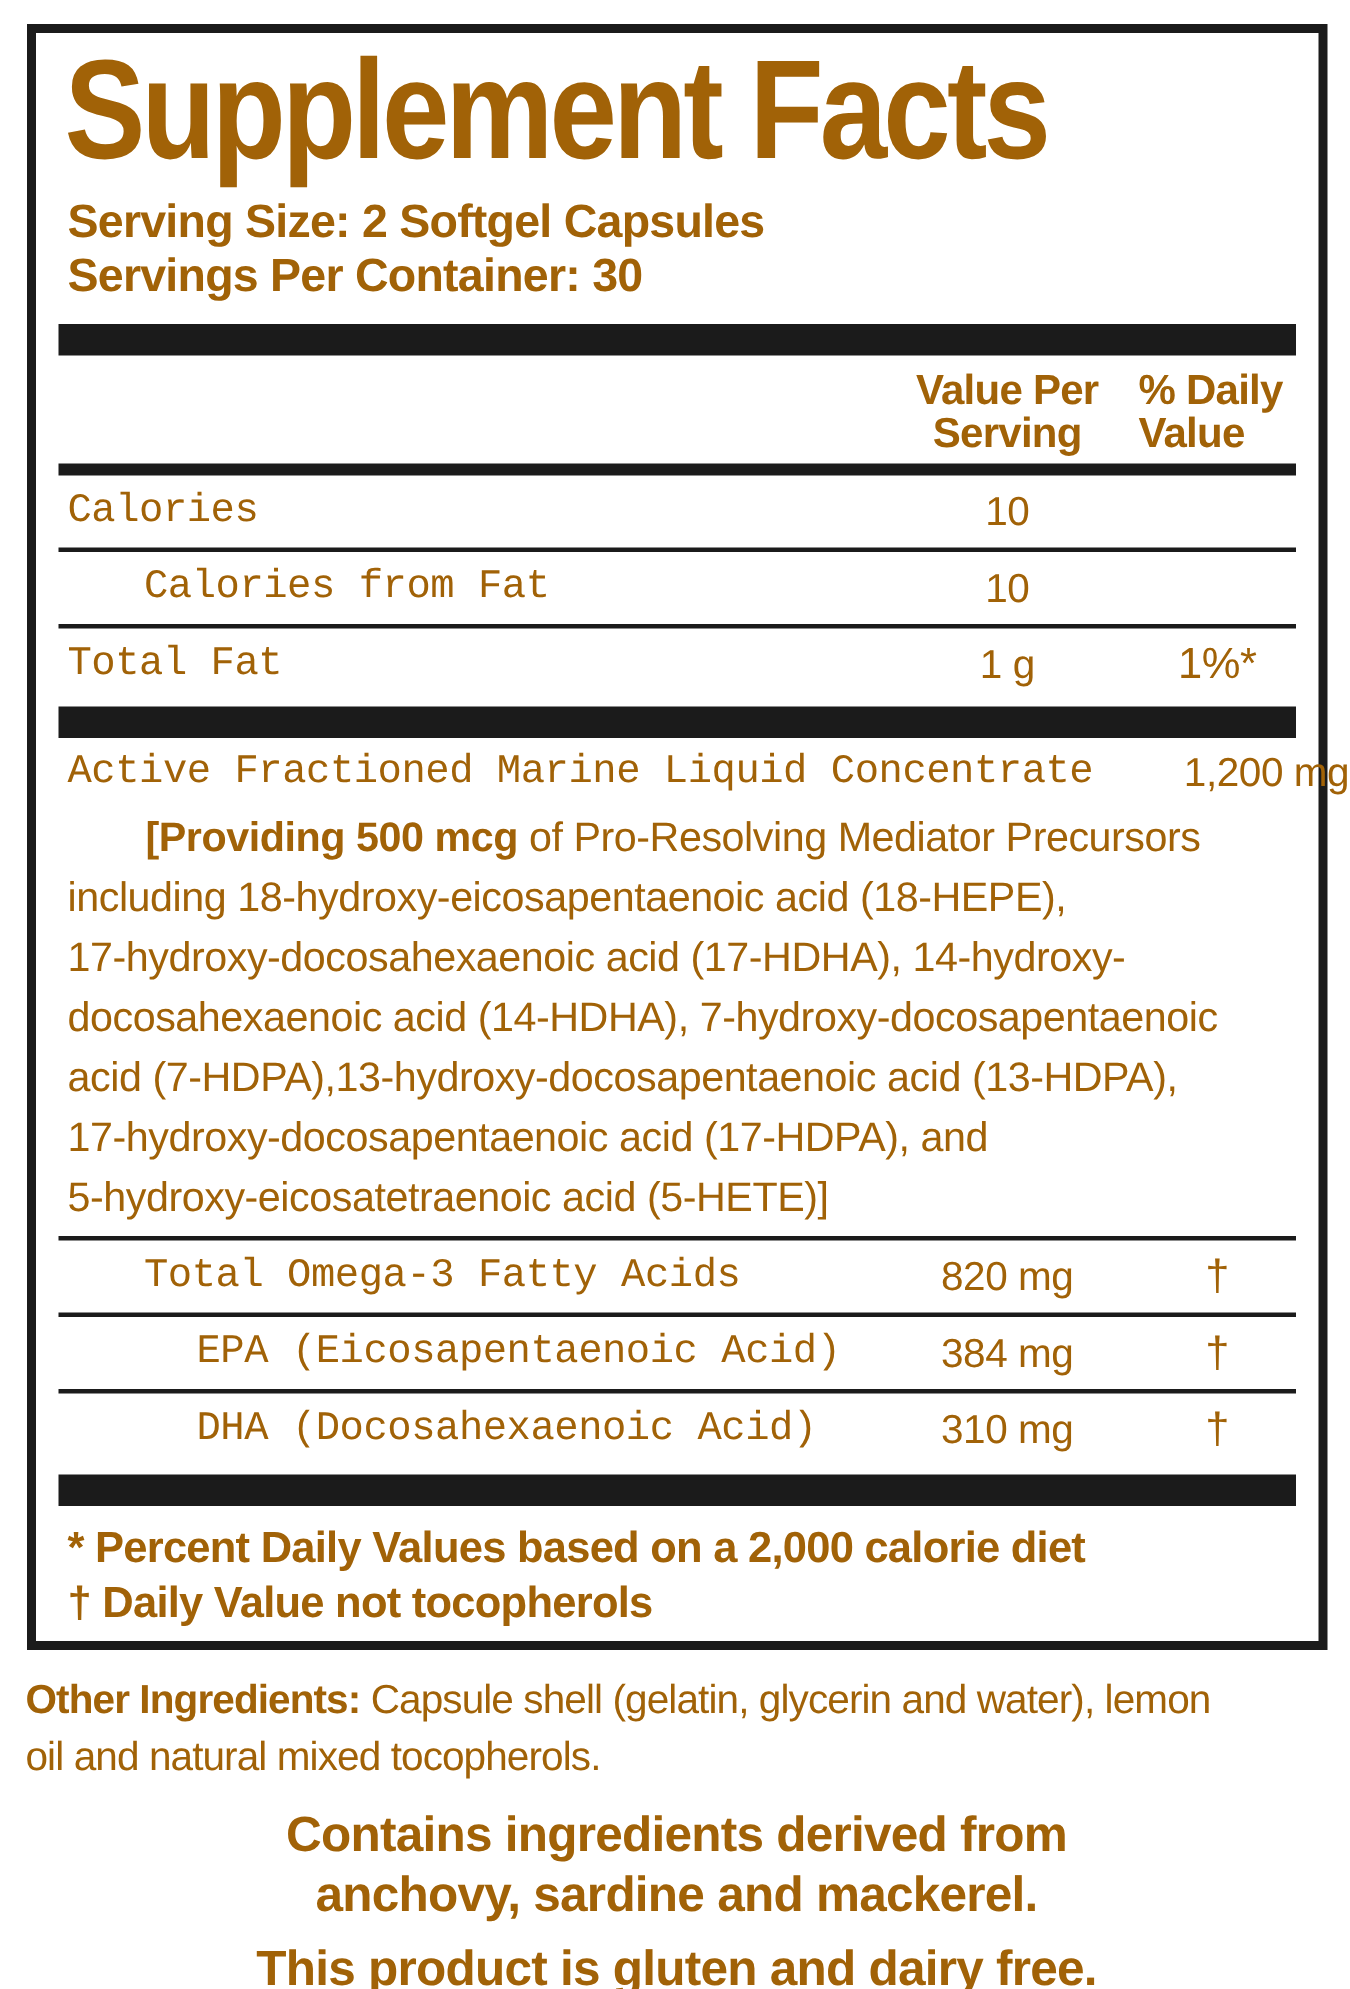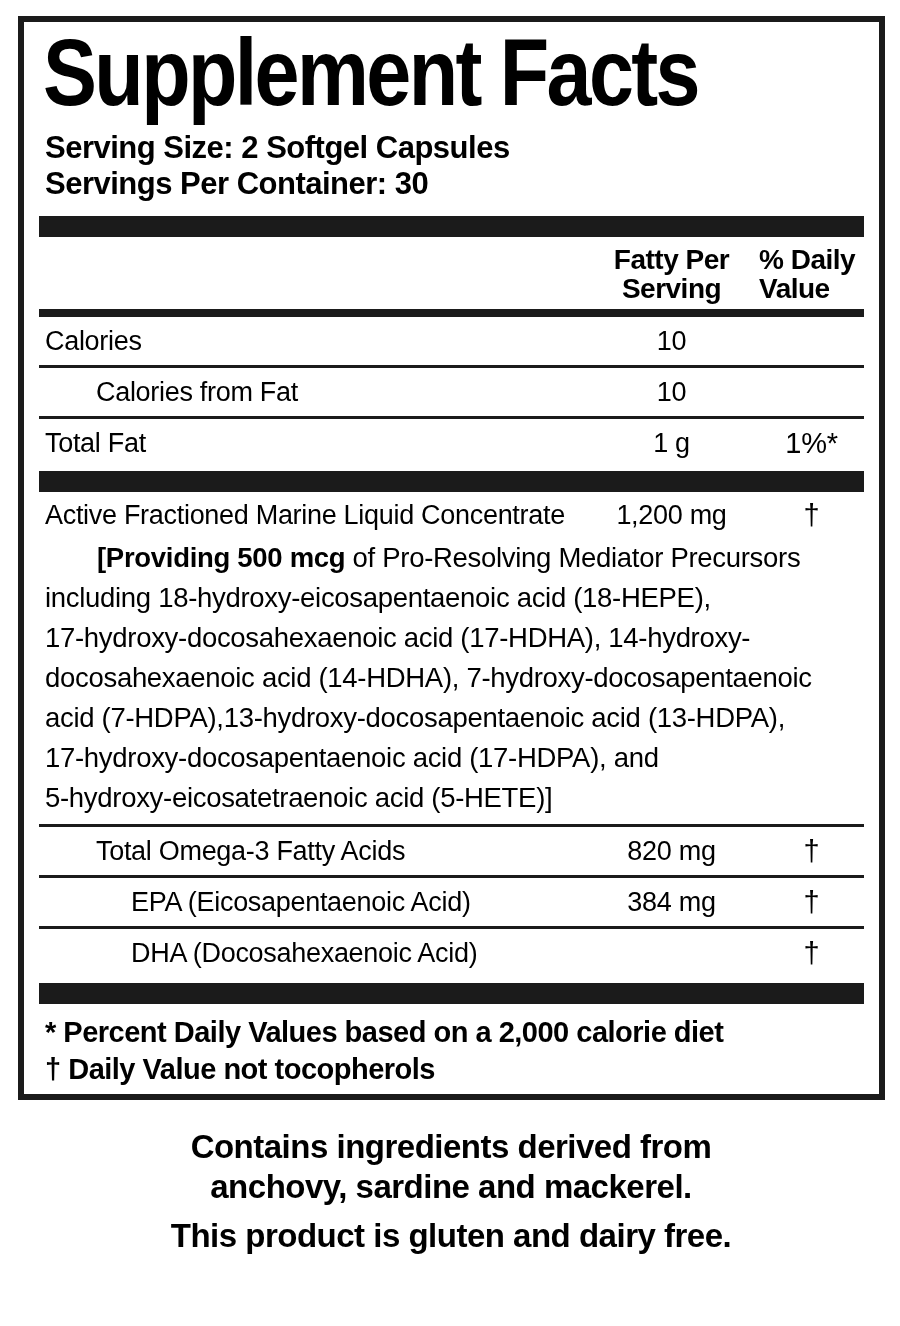--- a/index.html
+++ b/index.html
@@ -2,21 +2,21 @@
 <html><head>
 <meta charset="utf-8">
 <style>
   html,body{margin:0;padding:0;background:#ffffff;}
   .page{
     position:relative;
     width:900px;height:1326px;
     background:#ffffff;
     overflow:hidden;
     font-family:"Liberation Sans", sans-serif;
-    color:#000000;
+    color:#a16207;
     -webkit-font-smoothing:antialiased;
   }
   .facts-box{
     position:absolute;
     left:18px;top:16px;
     width:867px;height:1084px;
     box-sizing:border-box;
     border:6px solid #1b1b1b;
     padding:0 15px;
     background:#fff;
@@ -45,22 +45,22 @@
   .header-rule{height:8px;background:#1b1b1b;margin-top:6px;}
   .header-row{display:flex;margin-top:8px;align-items:flex-end;}
   .header-spacer{flex:1;}
   .col-amt-head{width:175px;flex:none;text-align:center;}
   .col-dv-head{width:105px;flex:none;}
   .head-line{
     display:block;font-size:28px;font-weight:bold;line-height:29px;
     letter-spacing:-0.5px;white-space:nowrap;
   }
   .row{display:flex;align-items:center;height:48px;font-size:27px;letter-spacing:-0.3px;}
-  .row-tall{height:46px;}
-  .cell-name{flex:1;padding-left:6px;white-space:nowrap;overflow:visible;}
+  .row-tall{height:46px;gap:28px;}
+  .cell-name{flex:1;padding-left:6px;white-space:nowrap;overflow:visible;font-family:Liberation Mono, monospace;}
   .ind-1{padding-left:57px;}
   .ind-2{padding-left:92px;}
   .cell-amt{width:175px;flex:none;text-align:center;white-space:nowrap;}
   .cell-dv{width:105px;flex:none;text-align:center;white-space:nowrap;font-size:29px;}
   .desc{font-size:27.5px;letter-spacing:-0.3px;}
   .desc-line{line-height:40px;white-space:nowrap;padding-left:6px;}
   .desc-first{padding-left:58px;}
   .desc .b{font-weight:bold;}
   .footnotes{margin-top:10px;padding-left:6px;}
   .footnote{
@@ -92,21 +92,21 @@
     <div class="serving-block">
       <div class="serving-line">Serving Size: 2 Softgel Capsules</div>
       <div class="serving-line">Servings Per Container: 30</div>
     </div>
 
     <div class="bar bar-1"></div>
 
     <div class="header-row">
       <div class="header-spacer"></div>
       <div class="col-amt-head">
-        <span class="head-line">Fatty Per</span>
+        <span class="head-line">Value Per</span>
         <span class="head-line">Serving</span>
       </div>
       <div class="col-dv-head">
         <span class="head-line">% Daily</span>
         <span class="head-line">Value</span>
       </div>
     </div>
 
     <div class="header-rule"></div>
 
@@ -161,34 +161,41 @@
 
     <div class="row">
       <div class="cell-name ind-2">EPA (Eicosapentaenoic Acid)</div>
       <div class="cell-amt">384 mg</div>
       <div class="cell-dv">†</div>
     </div>
     <div class="rule"></div>
 
     <div class="row">
       <div class="cell-name ind-2">DHA (Docosahexaenoic Acid)</div>
+      <div class="cell-amt">310 mg</div>
       <div class="cell-dv">†</div>
     </div>
 
     <div class="bar bar-3"></div>
 
     <div class="footnotes">
       <div class="footnote">* Percent Daily Values based on a 2,000 calorie diet</div>
       <div class="footnote">† Daily Value not tocopherols</div>
     </div>
 
   </div>
 
   <div class="below">
 
+    <div class="other">
+      <div class="other-line">
+        <span class="b">Other Ingredients:</span><span> Capsule shell (gelatin, glycerin and water), lemon</span>
+      </div>
+      <div class="other-line">oil and natural mixed tocopherols.</div>
+    </div>
 
     <div class="center-block">
       <div class="center-line">Contains ingredients derived from</div>
       <div class="center-line">anchovy, sardine and mackerel.</div>
       <div class="center-line gluten-line">This product is gluten and dairy free.</div>
     </div>
 
   </div>
 
 </div>

